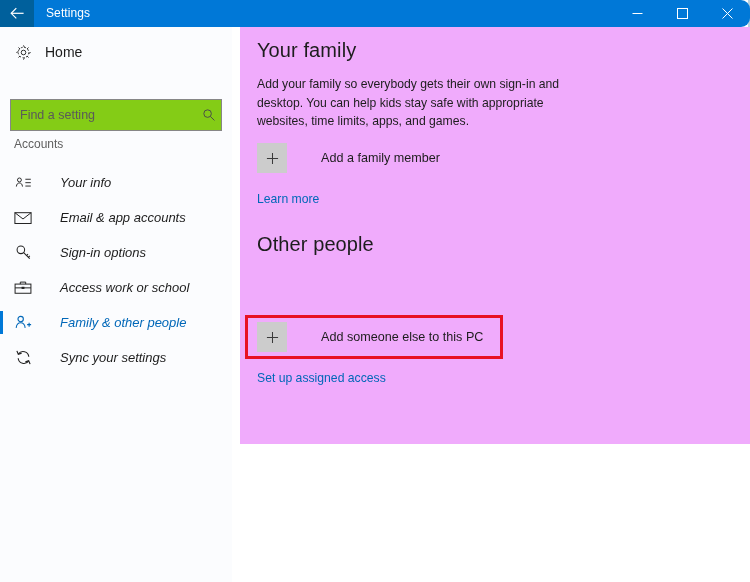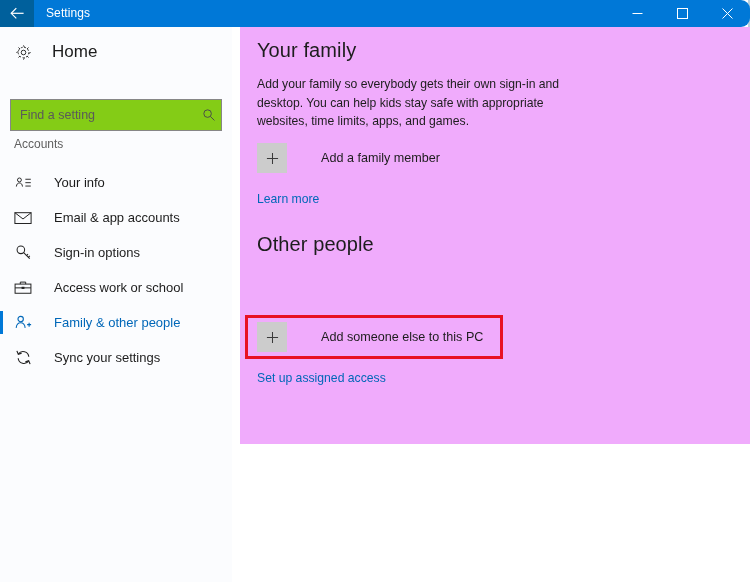--- a/index.html
+++ b/index.html
@@ -99,23 +99,23 @@
     cursor: default;
   }
   #home-item .nav-icon {
     width: 34px;
     display: flex;
     justify-content: center;
     align-items: center;
     margin-left: 6px;
   }
   #home-label {
-    font-size: 17px;
+    font-size: 14px;
     color: #1c1c1c;
-    margin-left: 12px;
+    margin-left: 5px;
   }
 
   #search-box {
     position: absolute;
     left: 10px; top: 72px;
     width: 212px;
     height: 32px;
     border: 1px solid #868686;
     background: #84cc16;
     box-sizing: border-box;
@@ -175,22 +175,23 @@
     width: 34px;
     min-width: 34px;
     margin-left: 6px;
     display: flex;
     align-items: center;
     justify-content: center;
   }
   .nav-item .nav-label {
     font-size: 13px;
     color: #1c1c1c;
-    margin-left: 14px;
+    margin-left: 20px;
     white-space: nowrap;
+    font-style: italic;
   }
   .nav-item.selected .nav-label { color: #0067b8; }
 
   
   #content {
     position: absolute;
     left: 240px; top: 0;
     width: 518px;
     height: 417px;
     background: #f0abfc;

